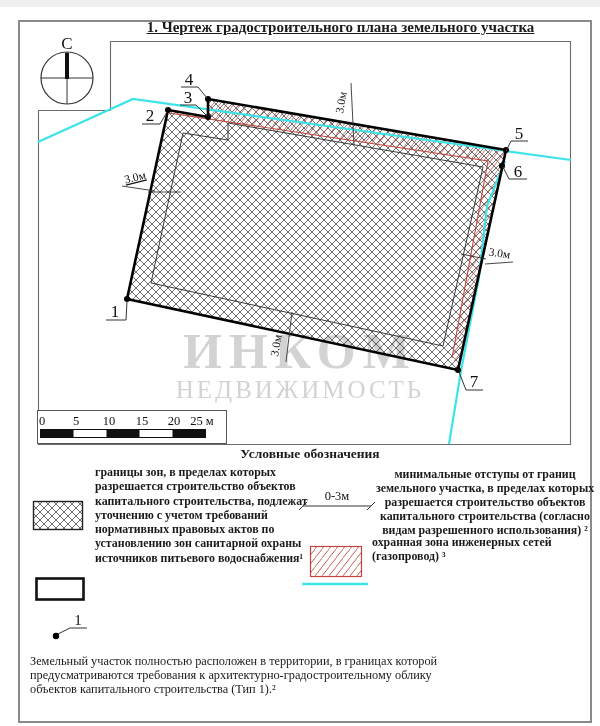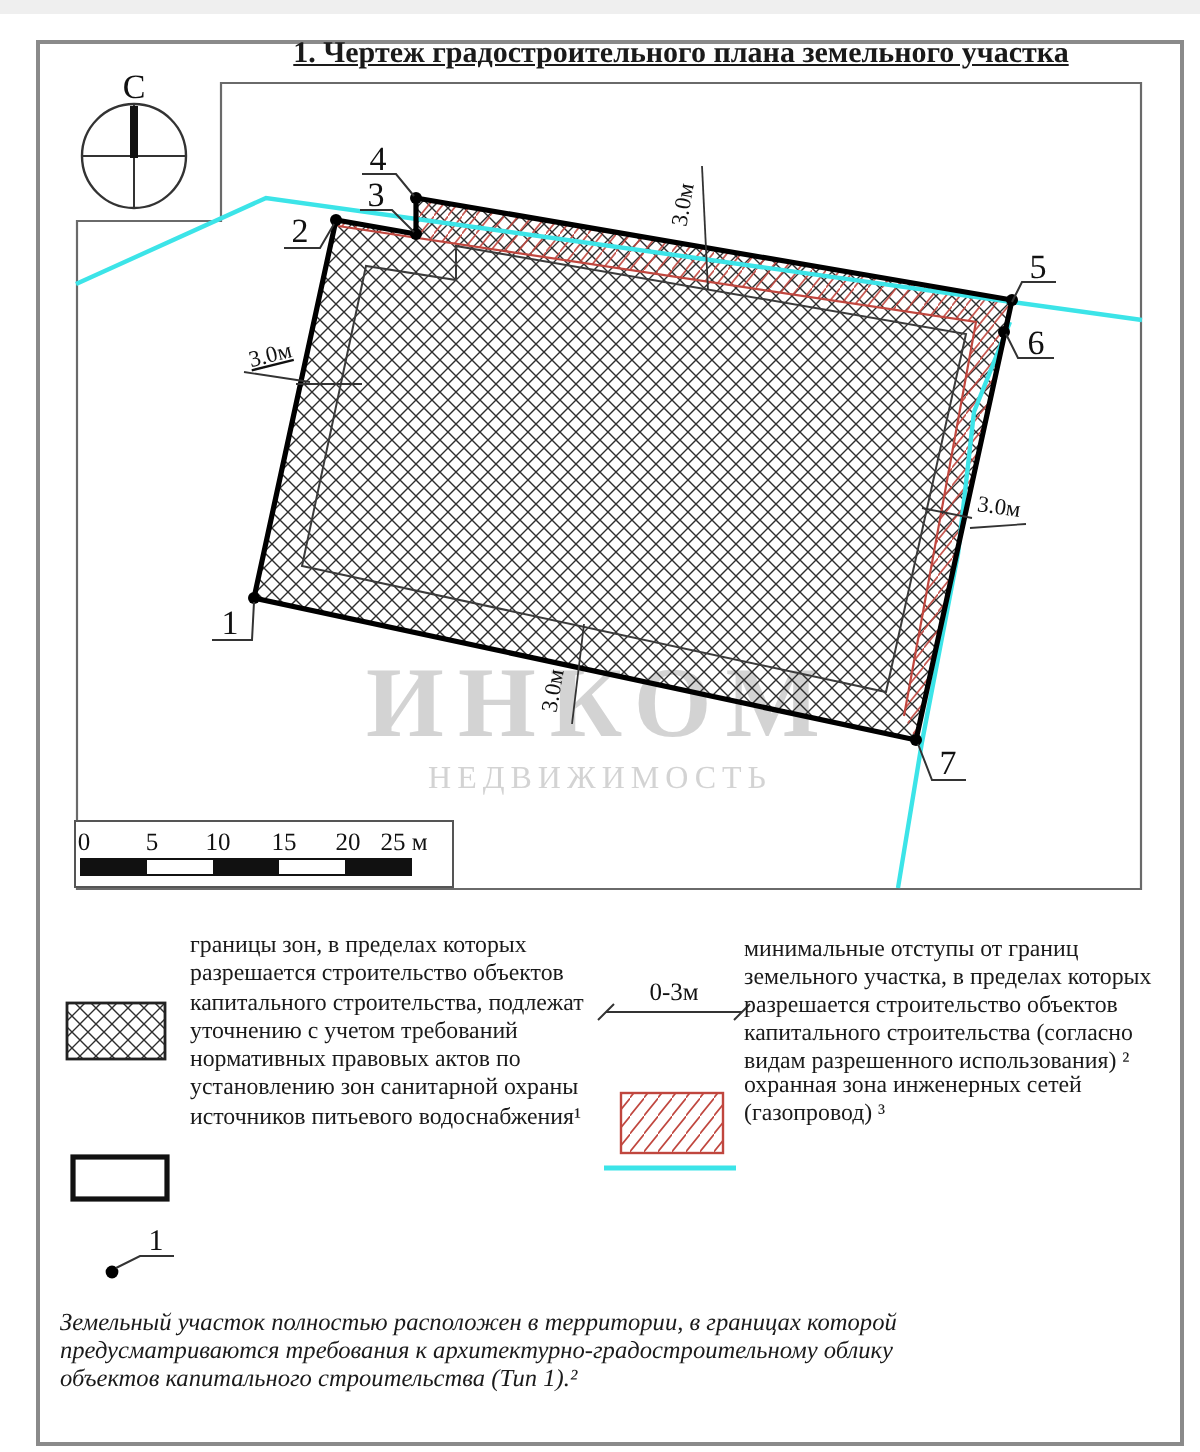--- a/index.html
+++ b/index.html
@@ -2,31 +2,31 @@
 <html><head>
 <meta charset="utf-8">
 <style>
   html,body{margin:0;padding:0;background:#ffffff;}
   .screen{position:relative;width:600px;height:726px;background:#ffffff;overflow:hidden;
           font-family:"Liberation Serif","DejaVu Serif",serif;color:#1a1a1a;}
   .topstrip{position:absolute;left:0;top:0;width:600px;height:7px;background:#efefef;}
   .abs{position:absolute;}
   .doc-title{left:110px;top:19px;width:461px;text-align:center;font-weight:bold;font-size:15px;text-decoration:underline;}
   .legend-title{left:205px;top:446px;width:210px;text-align:center;font-weight:bold;font-size:13.5px;}
-  .lg{font-size:11.9px;line-height:14.3px;white-space:pre-line;}
+  .lg{font-size:11.9px;line-height:14.3px;white-space:pre-line;font-weight:bold;}
   .lg-l1{left:95px;top:465px;width:232px;}
   .lg-l2{left:97px;top:581px;width:230px;}
   .lg-l3{left:97px;top:611px;width:210px;}
-  .lg-r1{left:372px;top:468px;width:226px;line-height:13.9px;}
+  .lg-r1{left:372px;top:468px;width:226px;line-height:13.9px;text-align:center;}
   .lg-r2{left:372px;top:535px;width:226px;}
   .lg-r3{left:372px;top:576px;width:150px;}
-  .footnote{left:30px;top:654px;width:480px;font-size:12.3px;line-height:14.0px;white-space:pre-line;font-style:italic;}
+  .footnote{left:30px;top:654px;width:480px;font-size:12.3px;line-height:14.0px;white-space:pre-line;}
   .watermark{left:150px;top:328px;width:300px;text-align:center;color:#c9c9c9;opacity:.8;}
   .wm1{font-size:50px;font-weight:bold;letter-spacing:7px;line-height:46px;}
-  .wm2{font-size:16px;letter-spacing:3px;line-height:24px;margin-top:4px;}
+  .wm2{font-size:25px;letter-spacing:3px;line-height:24px;margin-top:4px;}
   svg text{font-family:"Liberation Serif","DejaVu Serif",serif;fill:#111;}
 </style>
 </head>
 <body>
 
 <div class="screen">
   <div class="topstrip abs"></div>
 
   <div class="watermark abs">
     <div class="wm1">ИНКОМ</div>
@@ -132,20 +132,21 @@
       <g>
         <text x="337" y="500" text-anchor="middle" font-size="12.5">0-3м</text>
         <path d="M303,506 L371,506 M299,510 L307,502 M367,510 L375,502" stroke="#333" stroke-width="1" fill="none"></path>
       </g>
       <rect x="310.5" y="546.5" width="51" height="30" fill="url(#rh)" stroke="#c0463e" stroke-width="1.2"></rect>
       <path d="M302,584 L368,584" stroke="#3ce4e8" stroke-width="2.4" fill="none"></path>
     </g>
   </svg>
 
   <div class="abs doc-title">1. Чертеж градостроительного плана земельного участка</div>
+  <div class="abs legend-title">Условные обозначения</div>
 
   <div class="abs lg lg-l1">границы зон, в пределах которых
 разрешается строительство объектов
 капитального строительства, подлежат
 уточнению с учетом требований
 нормативных правовых актов по
 установлению зон санитарной охраны
 источников питьевого водоснабжения¹</div>
 
   <div class="abs lg lg-r1">минимальные отступы от границ

